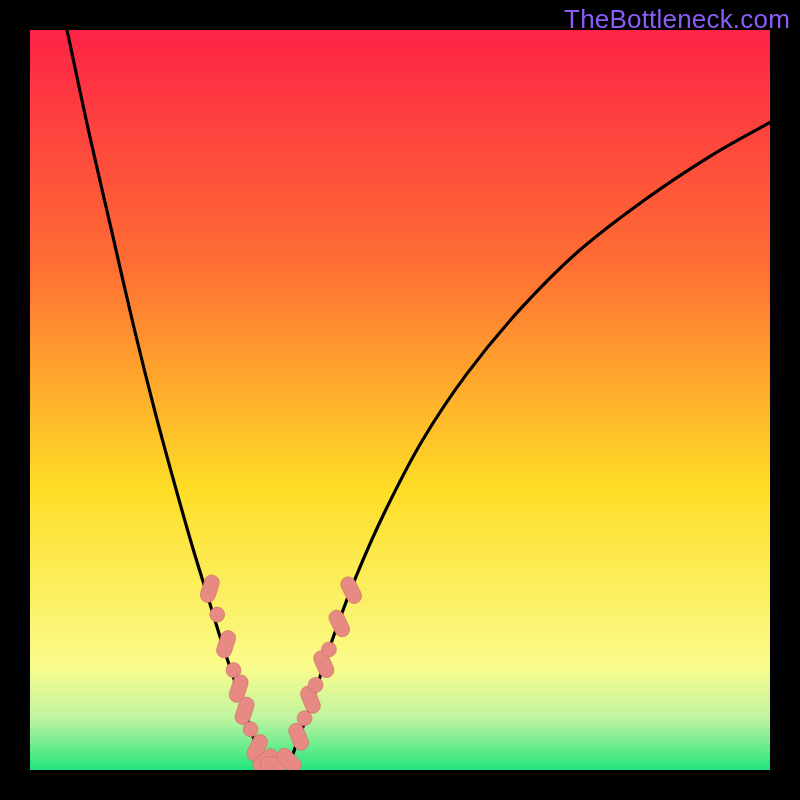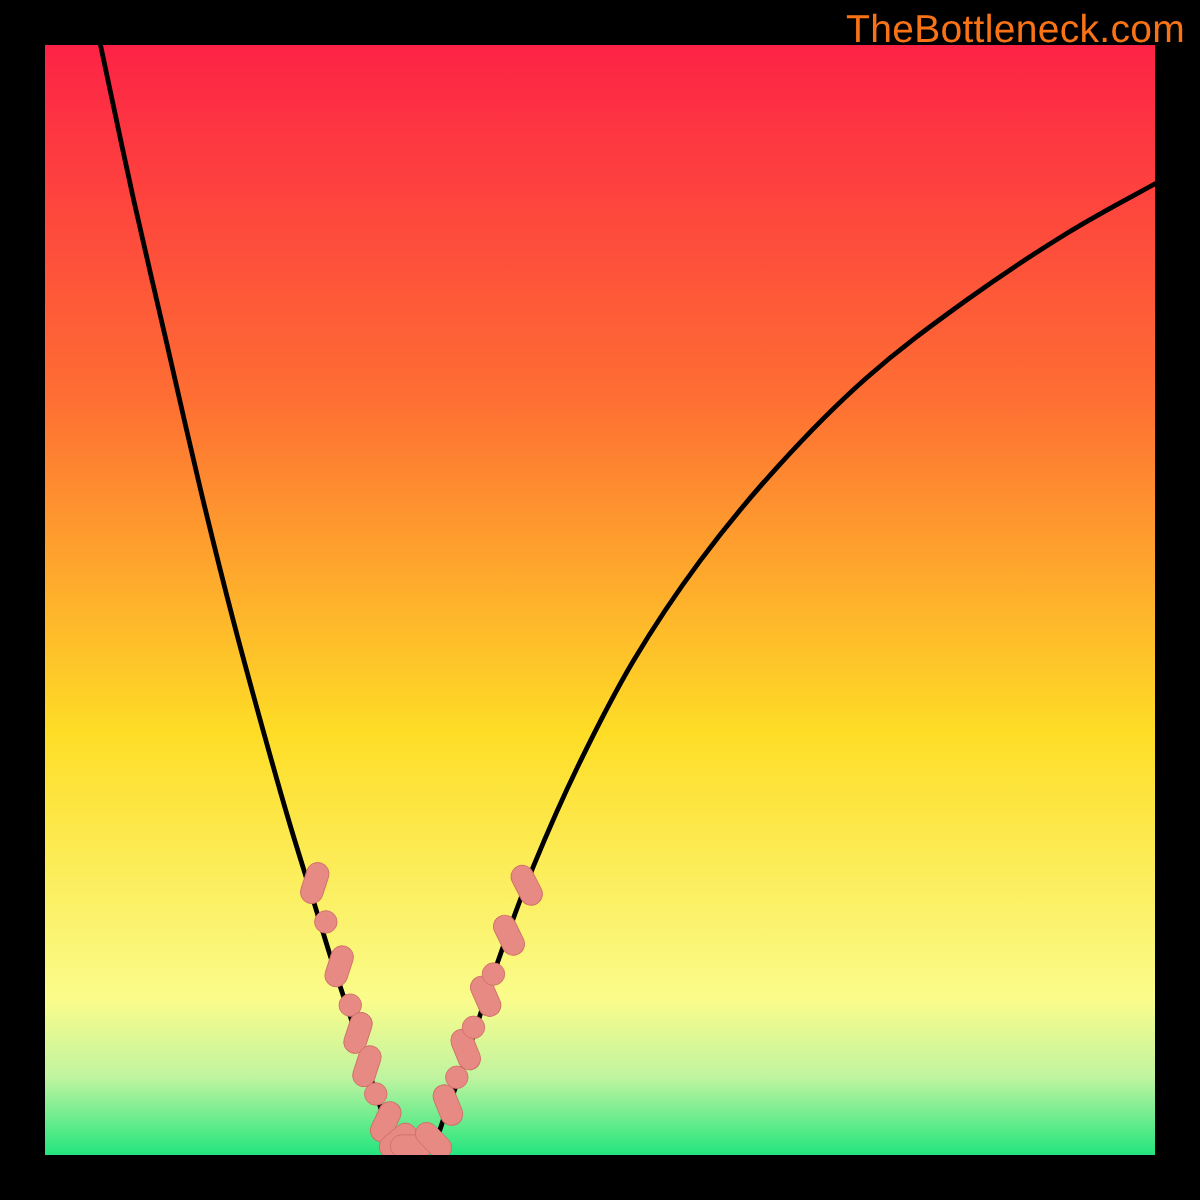--- a/index.html
+++ b/index.html
@@ -24,21 +24,21 @@
     top: 30px;
     left: 30px;
     width: 740px;
     height: 740px;
     overflow: hidden;
   }
   .watermark {
     position: absolute;
     top: 4px;
     right: 10px;
-    color: #f97316;
+    color: #8b5cf6;
     font-size: 26px;
     font-weight: 400;
     letter-spacing: 0.2px;
     user-select: none;
   }
   svg {
     width: 100%;
     height: 100%;
     display: block;
   }

